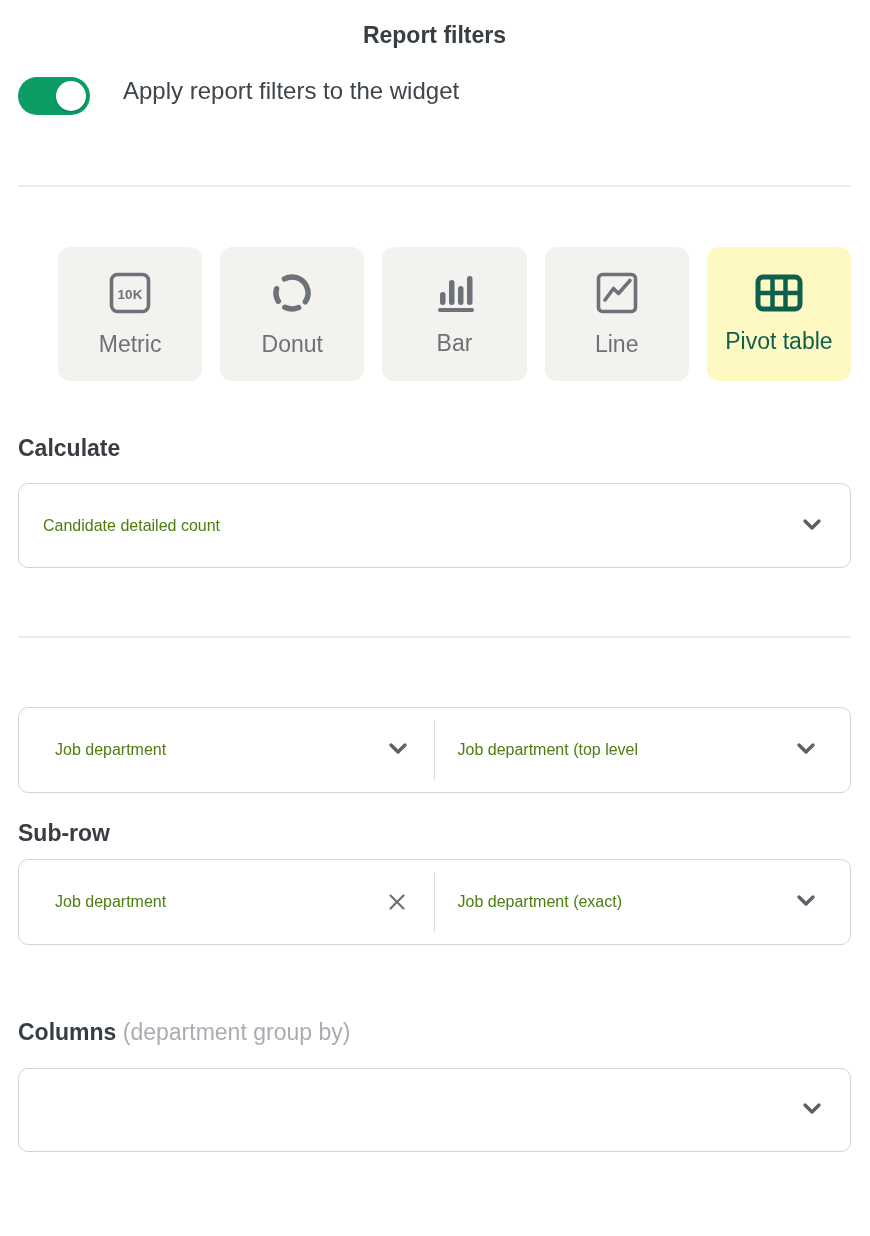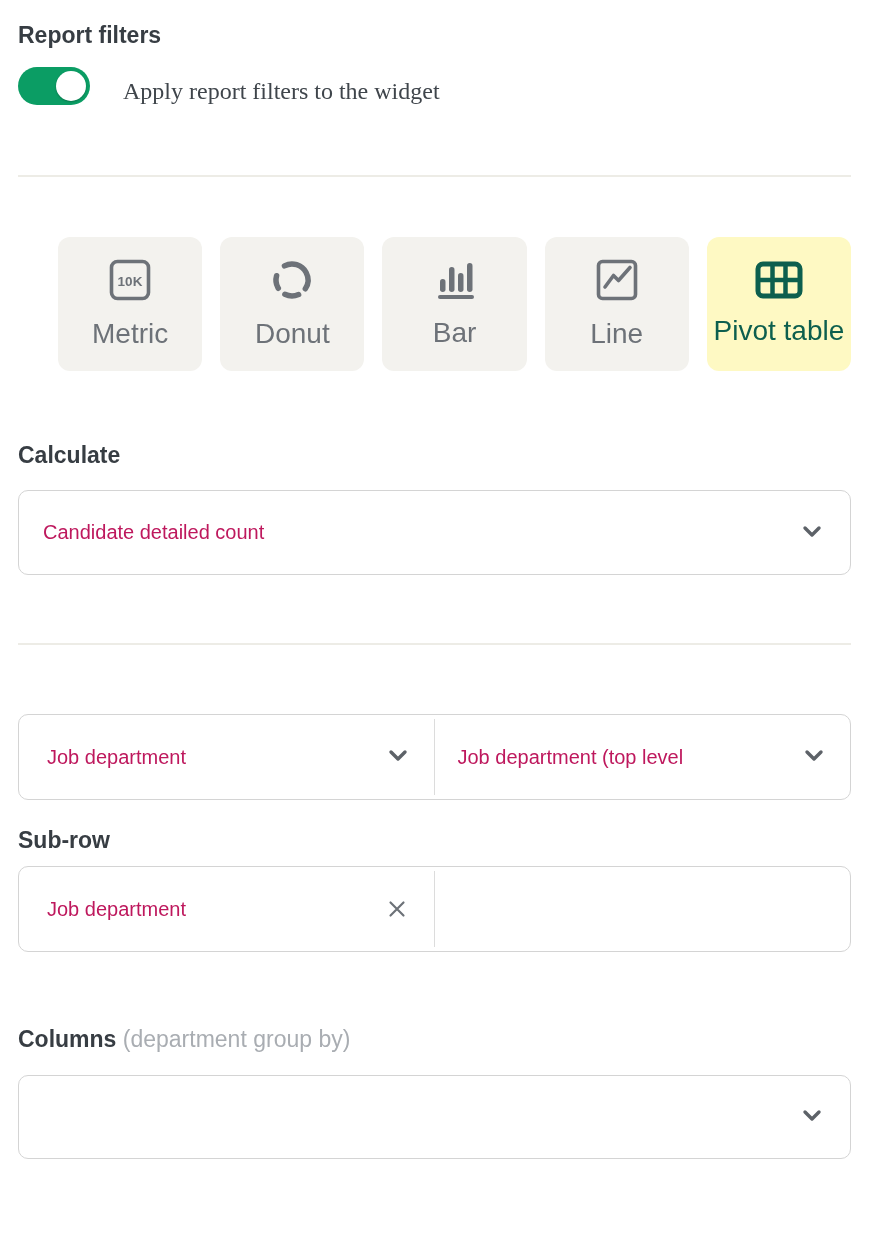--- a/index.html
+++ b/index.html
@@ -5,30 +5,30 @@
   * { box-sizing: border-box; margin: 0; padding: 0; }
   html, body { background: #ffffff; }
   body {
     width: 870px;
     font-family: "Liberation Sans", "DejaVu Sans", sans-serif;
     color: #3a4046;
   }
   .panel { width: 870px; padding: 22px 19px 19px 18px; }
 
   
-  .title { font-size: 23px; font-weight: 700; color: #373d43; line-height: 26px; margin-bottom: 19px; }
+  .title { font-size: 23px; font-weight: 700; color: #373d43; line-height: 26px; margin-bottom: 29px; text-align: center; }
   .section-label { font-size: 23px; font-weight: 700; color: #373d43; line-height: 28px; }
   .section-label .hint { font-weight: 400; color: #a9adb2; }
-  .lbl-calculate { margin-top: 71px; line-height: 26px; margin-bottom: 22px; }
+  .lbl-calculate { margin-top: 54px; line-height: 26px; margin-bottom: 22px; }
   .lbl-rows    { margin-top: 71px; margin-bottom: 21px; }
   .lbl-subrow  { margin-top: 26px; margin-bottom: 12px; }
   .lbl-columns { margin-top: 73px; margin-bottom: 22px; }
 
   
-  .toggle-row { display: flex; align-items: flex-end; height: 38px; font-family: Liberation Serif, serif; }
+  .toggle-row { display: flex; align-items: flex-start; height: 38px; }
   .toggle {
     position: relative; width: 72px; height: 38px; border-radius: 19px;
     background: #0b9d64; border: none; cursor: pointer; flex: 0 0 auto;
   }
   .toggle .knob {
     position: absolute; top: 4px; right: 4px; width: 30px; height: 30px;
     border-radius: 50%; background: #ffffff; box-shadow: 0 1px 2px rgba(0,0,0,.25);
   }
   .toggle-label { margin-left: 33px; font-size: 24px; color: #3f454b; }
 
@@ -36,38 +36,38 @@
   .divider-1 { margin-top: 70px; margin-bottom: 60px; }
   .divider-2 { margin-top: 68px; margin-bottom: 69px; }
 
   
   .chart-buttons { display: flex; gap: 18px; height: 134px; padding-left: 40px; }
   .chart-btn {
     flex: 1 1 0; border: none; border-radius: 12px; background: #f3f2ee;
     display: flex; flex-direction: column; align-items: center; justify-content: center;
     gap: 16px; cursor: pointer; color: #6d7278; padding: 0;
   }
-  .chart-btn .cb-label { font-size: 28px; color: #6d7278; font-family: inherit; }
+  .chart-btn .cb-label { font-size: 23px; color: #6d7278; font-family: inherit; }
   .chart-btn svg { display: block; }
   .chart-btn.selected { background: #fef9c3; color: #0d5f4e; }
   .chart-btn.selected .cb-label { color: #0d5f4e; }
 
   
   .dropdown {
     position: relative; width: 100%; background: #fff;
     border: 1px solid #d4d4d4; border-radius: 10px;
     display: flex; align-items: center; cursor: pointer;
   }
   .dd-single { height: 85px; padding: 0 26px 0 24px; }
   .dd-columns { height: 84px; }
-  .dd-value { font-size: 20px; color: #be185d; white-space: nowrap; overflow: hidden; flex: 1 1 auto; }
+  .dd-value { font-size: 16px; color: #4d7c0f; white-space: nowrap; overflow: hidden; flex: 1 1 auto; }
   .chevron { flex: 0 0 auto; margin-left: 12px; }
 
   
-  .dd-pair { height: 86px; padding: 4px; }
+  .dd-pair { height: 86px; padding: 12px; }
   .dd-cell { display: flex; align-items: center; height: 100%; overflow: hidden; }
   .dd-cell.left  { flex: 0 0 50%; padding: 0 24px; border-right: 1px solid #dcdcdc; }
   .dd-cell.right { flex: 1 1 50%; padding: 0 20px 0 23px; }
 
   .clear-x { flex: 0 0 auto; margin-left: 12px; cursor: pointer; display: flex; align-items: center; }
 </style>
 </head>
 <body>
 
 <div class="panel">
@@ -182,20 +182,28 @@
 
   <div class="dropdown dd-pair">
     <div class="dd-cell left">
       <span class="dd-value">Job department</span>
       <span class="clear-x">
         <svg width="26" height="26" viewBox="0 0 24 24" fill="none">
           <path d="M6 6 L18 18 M18 6 L6 18" stroke="#6d7278" stroke-width="2" stroke-linecap="round"></path>
         </svg>
       </span>
     </div>
+    <div class="dd-cell right">
+      <span class="dd-value">Job department (exact)</span>
+      <span class="chevron">
+        <svg width="24" height="24" viewBox="0 0 24 24" fill="none">
+          <path d="M5 9 L12 16 L19 9" stroke="#5d6268" stroke-width="3.4" stroke-linecap="round" stroke-linejoin="round"></path>
+        </svg>
+      </span>
+    </div>
   </div>
 
   <div class="section-label lbl-columns">
     <span>Columns</span> <span class="hint">(department group by)</span>
   </div>
 
   <div class="dropdown dd-single dd-columns">
     <span class="dd-value"></span>
     <span class="chevron">
       <svg width="24" height="24" viewBox="0 0 24 24" fill="none">

